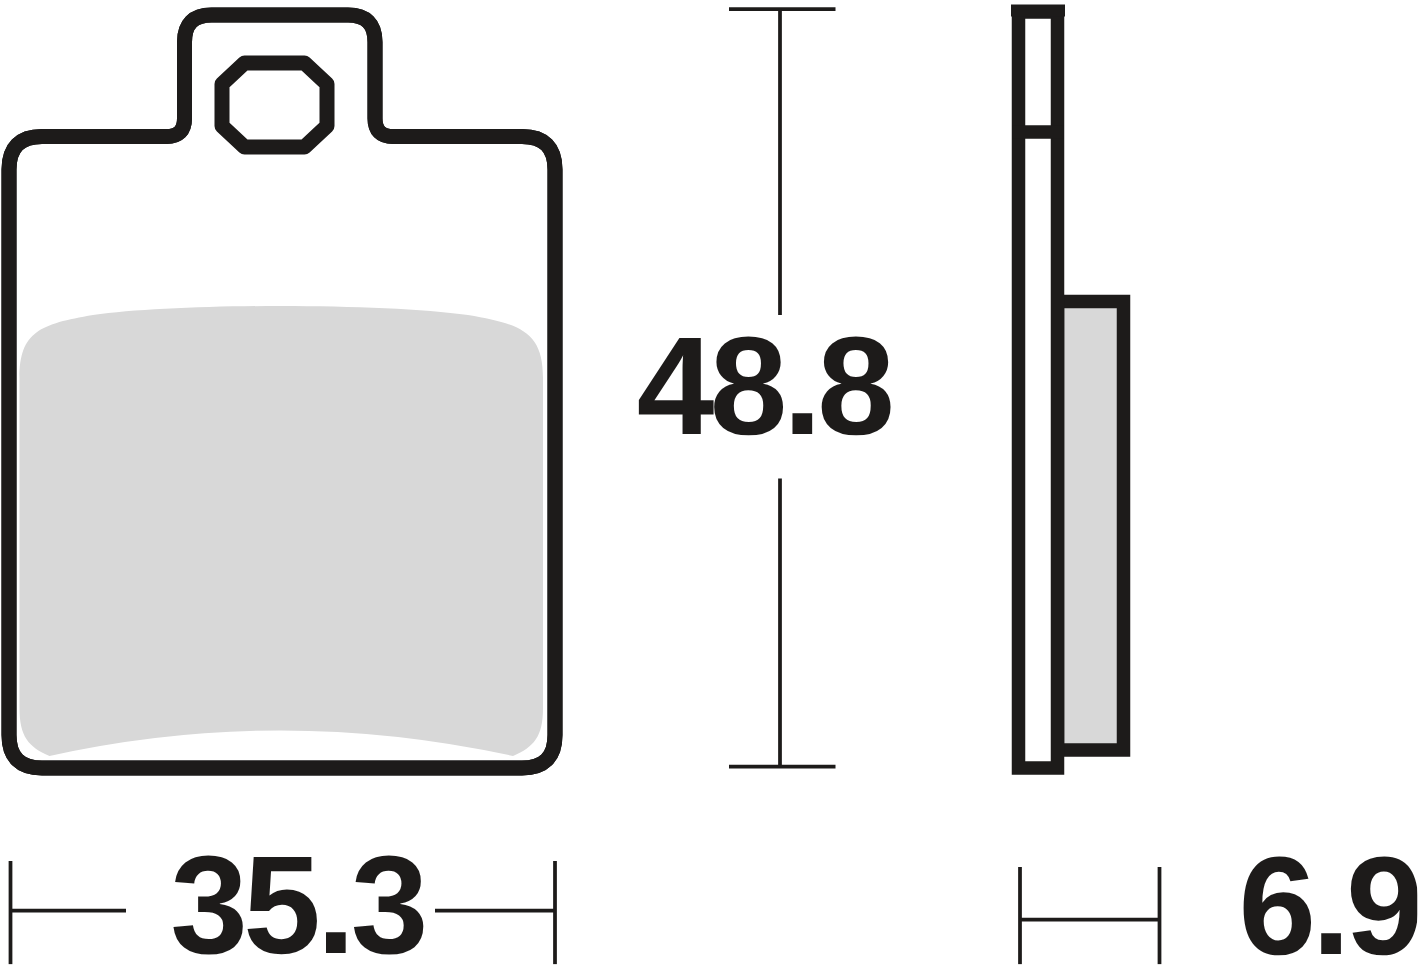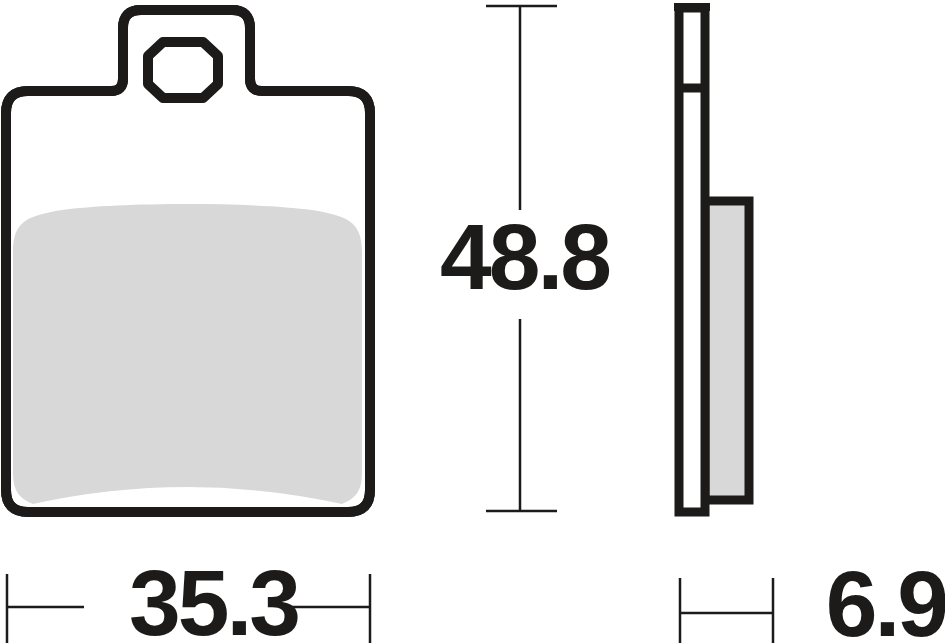--- a/index.html
+++ b/index.html
@@ -38,21 +38,21 @@
   .friction-fill { fill: var(--friction, #d8d8d8); }
   .dim-label {
     position: absolute;
     font-weight: 700;
     font-size: 93px;
     line-height: 1;
     letter-spacing: -3px;
     color: var(--outline, #1d1b1a);
     white-space: nowrap;
   }
-  .dim-label.center { text-align: right; }
+  .dim-label.center { text-align: center; }
   .dim-label.right { text-align: right; }
 </style>
 </head>
 <body>
 
 <div class="canvas">
 
   <svg class="drawing-svg" width="945" height="643" viewBox="0 0 945 643">
 
     <g>

